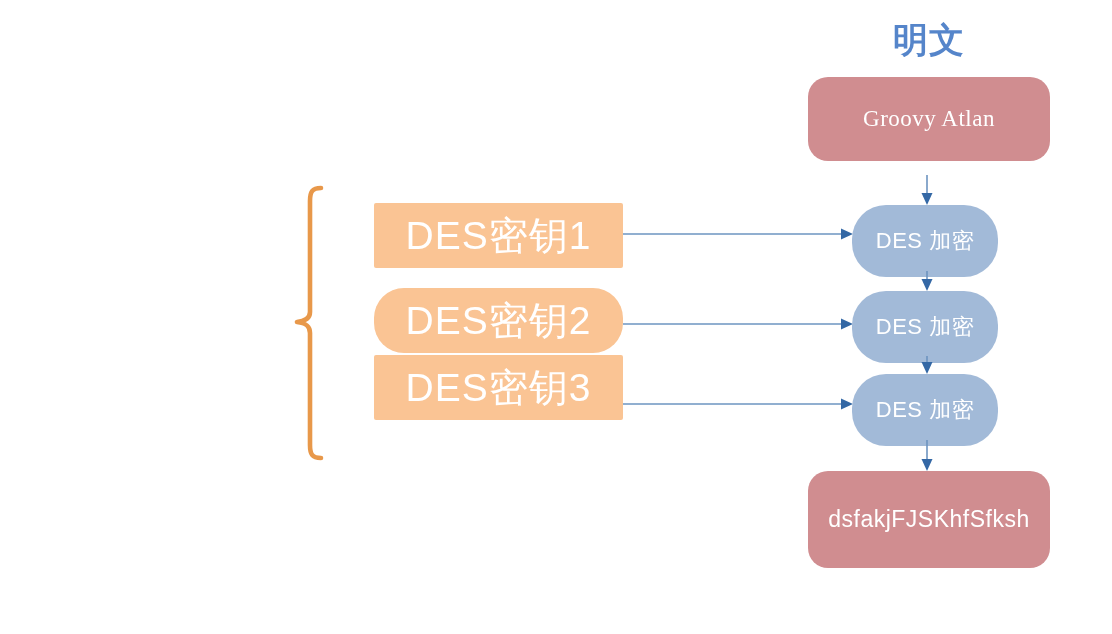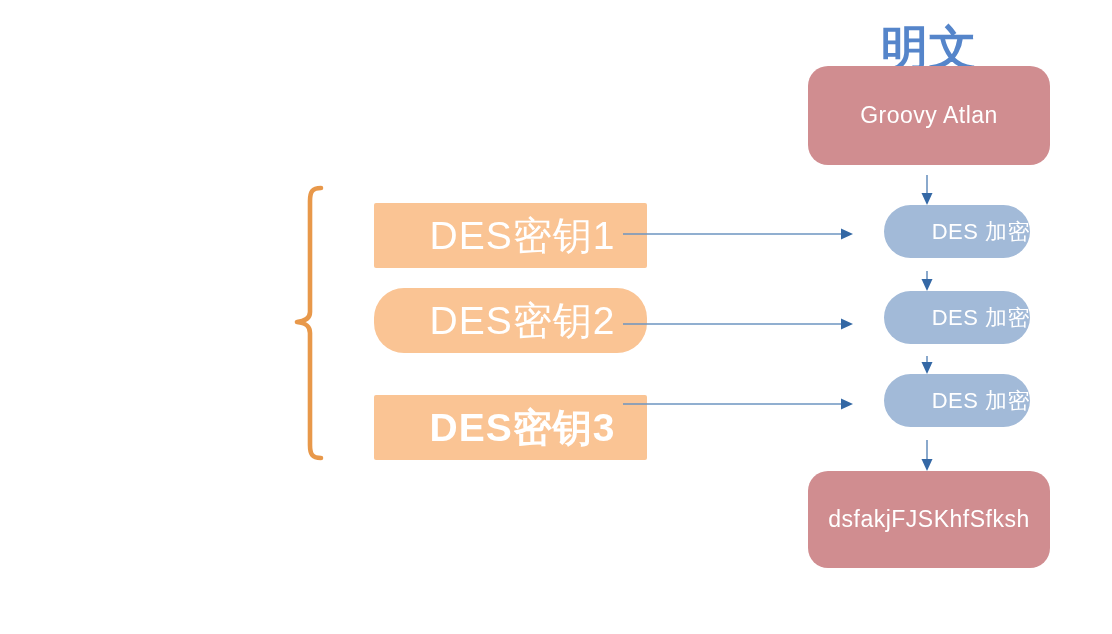--- a/index.html
+++ b/index.html
@@ -17,23 +17,22 @@
   }
   .abs { position: absolute; }
 
   .caption {
     color: var(--label-blue, #5585ca);
     text-align: center;
     font-weight: 600;
     letter-spacing: 1px;
   }
   .big-caption {
-    font-size: 47px;
+    font-size: 35px;
     line-height: 40px;
-    margin-top: 8px;
   }
   .left-caption {
     left: 10px;
     top: 252px;
     width: 278px;
     font-size: 33px;
     line-height: 44px;
     font-weight: 600;
     color: var(--label-blue, #5585ca);
     text-align: center;
@@ -46,45 +45,44 @@
     background: var(--pink-box, #d08d90);
     border-radius: 20px;
     color: var(--box-text, #ffffff);
     display: flex;
     align-items: center;
     justify-content: center;
     font-size: 23px;
     letter-spacing: 0.5px;
   }
   .blue-pill {
-    left: 884px;
+    left: 852px;
     width: 146px;
-    height: 53px;
+    height: 72px;
     background: var(--blue-pill, #a2bad8);
     border-radius: 34px;
     color: var(--box-text, #ffffff);
     display: flex;
     align-items: center;
-    justify-content: flex-end;
+    justify-content: center;
     font-size: 22px;
     letter-spacing: 0.5px;
   }
   .key-box {
     left: 374px;
     width: 249px;
     height: 65px;
     background: var(--orange-box, #fac494);
     border-radius: 2px;
     color: var(--box-text, #ffffff);
     display: flex;
     align-items: center;
     justify-content: center;
     font-size: 39px;
     letter-spacing: 1px;
-    padding-left: 24px;
   }
 
   svg { display: block; }
   .arrow-line {
     stroke: var(--arrow-line, #6d94c0);
     stroke-width: 1.6;
     fill: none;
   }
   .arrow-head {
     fill: var(--arrow-head, #3468a5);
@@ -107,40 +105,40 @@
   <svg class="abs" style="left:291px; top:184px;" width="38" height="280" viewBox="0 0 38 280">
     <path class="bracket-path" d="M 30 4 C 21 4 19 8 19 17 L 19 128 C 19 134 15 137 6 138 C 15 139 19 142 19 149 L 19 261 C 19 270 21 274 30 274"></path>
   </svg>
 
   <div class="abs key-box" style="top:203px;">
     <span>DES密钥1</span>
   </div>
   <div class="abs key-box" style="top:288px;border-radius:30px;">
     <span>DES密钥2</span>
   </div>
-  <div class="abs key-box" style="top:395px;font-weight:bold;">
+  <div class="abs key-box" style="top:355px;">
     <span>DES密钥3</span>
   </div>
 
   <svg class="abs" style="left:623px; top:226px;" width="231" height="16" viewBox="0 0 231 16">
     <line class="arrow-line" x1="0" y1="8" x2="218" y2="8"></line>
     <polygon class="arrow-head" points="218,2.5 230,8 218,13.5"></polygon>
   </svg>
   <svg class="abs" style="left:623px; top:316px;" width="231" height="16" viewBox="0 0 231 16">
     <line class="arrow-line" x1="0" y1="8" x2="218" y2="8"></line>
     <polygon class="arrow-head" points="218,2.5 230,8 218,13.5"></polygon>
   </svg>
   <svg class="abs" style="left:623px; top:396px;" width="231" height="16" viewBox="0 0 231 16">
     <line class="arrow-line" x1="0" y1="8" x2="218" y2="8"></line>
     <polygon class="arrow-head" points="218,2.5 230,8 218,13.5"></polygon>
   </svg>
 
   <div class="abs caption big-caption" style="left:808px; top:20px; width:242px;">明文</div>
 
-  <div class="abs pink-box" style="top:66px; height:99px;">
+  <div class="abs pink-box" style="top:77px; height:84px;font-family:Liberation Serif, serif;">
     <span>Groovy Atlan</span>
   </div>
 
   <svg class="abs" style="left:919px; top:175px;" width="16" height="31" viewBox="0 0 16 31">
     <line class="arrow-line" x1="8" y1="0" x2="8" y2="19"></line>
     <polygon class="arrow-head" points="2.5,18 13.5,18 8,30"></polygon>
   </svg>
 
   <div class="abs blue-pill" style="top:205px;">
     <span>DES 加密</span>

